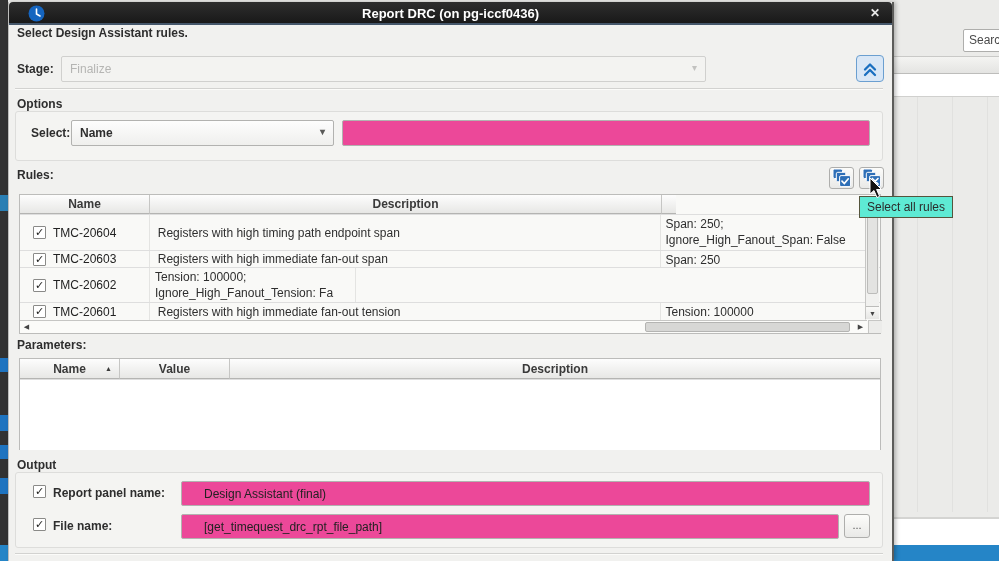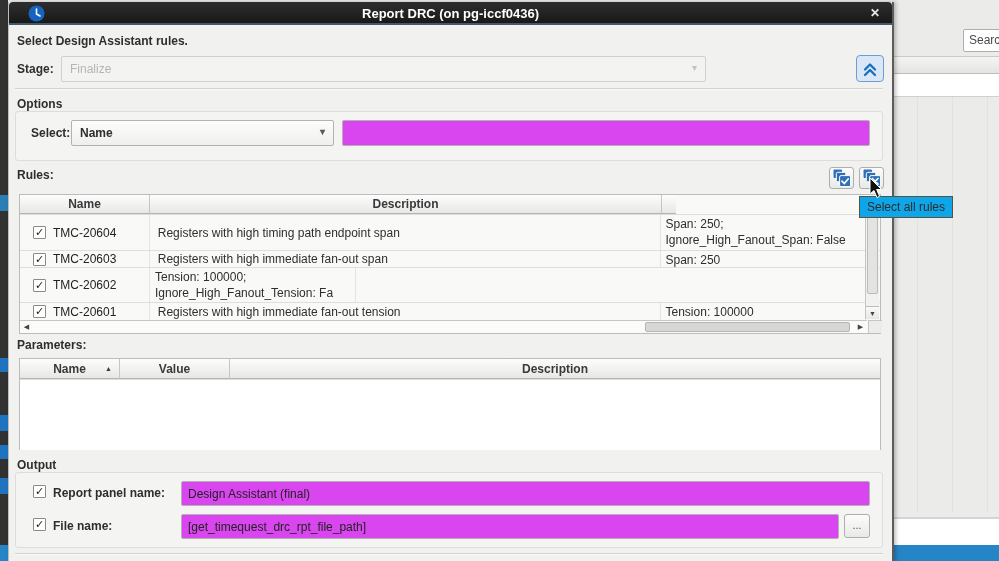--- a/index.html
+++ b/index.html
@@ -46,22 +46,22 @@
 
   .groupbox { position:absolute; left:6px; width:868px; background:#f4f4f2;
     border:1px solid #dddddb; border-radius:3px; }
 
   .combo { position:absolute; height:26px; background:linear-gradient(#fdfdfd,#efefed);
     border:1px solid #b2b2b0; border-radius:2px; padding:5px 22px 0 8px; }
   .combo .arrow { position:absolute; right:8px; top:5px; color:#5a5a58; font-size:10px; }
   .combo.disabled { background:#f3f3f1; border-color:#d0d0ce; color:#b5b5b3; }
   .combo.disabled .arrow { color:#c2c2c0; }
 
-  .textbox { position:absolute; background:#d946ef; border:1px solid #b2b2b0; border-radius:2px;
-    font-family:"Liberation Sans", sans-serif; font-size:12px; color:#222; padding:0 6px; }
+  .textbox { position:absolute; background:#ec4899; border:1px solid #b2b2b0; border-radius:2px;
+    font-family:"Liberation Sans", sans-serif; font-size:12px; color:#222; padding:0 22px; }
   input.textbox { outline:none; }
 
   .iconbtn { position:absolute; width:25px; height:22px;
     background:linear-gradient(#fcfcfa,#e9e9e7); border:1px solid #aeaeac; border-radius:3px;
     display:flex; align-items:center; justify-content:center; cursor:default; }
 
   .collapse-btn { position:absolute; left:847px; top:53px; width:28px; height:27px;
     background:#d9e7f6; border:1px solid #6b9fd0; border-radius:4px;
     display:flex; align-items:center; justify-content:center; }
 
@@ -109,21 +109,21 @@
   .sort-arrow { position:absolute; right:7px; top:6px; font-size:7px; color:#3a3a3a; }
 
   
   .cbrow-label { position:absolute; font-weight:600; }
   .browse-btn { position:absolute; width:26px; height:24px;
     background:linear-gradient(#fcfcfa,#e9e9e7); border:1px solid #aeaeac; border-radius:3px;
     text-align:center; line-height:20px; color:#555; font-size:11px; }
 
   
   .tooltip { position:absolute; left:859px; top:196px; height:22px;
-    background:#0ea5e9; border:1px solid #55553d; color:#2c2c2c;
+    background:#5eead4; border:1px solid #55553d; color:#2c2c2c;
     padding:3px 7px 0 7px; white-space:nowrap; z-index:30; }
   .cursor { position:absolute; left:869px; top:178px; z-index:40; }
 </style>
 </head>
 <body>
 
 <div id="root">
 
   <div class="bg-toolbar"></div>
   <div class="bg-header-row"></div>
@@ -147,21 +147,21 @@
 
     <div class="titlebar">
       <svg class="titlebar-icon" viewBox="0 0 17 17">
         <circle cx="8.5" cy="8.5" r="8" fill="#1565c0"></circle>
         <path d="M8.5 4 L8.5 9 L12 11" stroke="#ffffff" stroke-width="1.6" fill="none" stroke-linecap="round"></path>
       </svg>
       <div class="titlebar-title">Report DRC (on pg-iccf0436)</div>
       <div class="titlebar-close">✕</div>
     </div>
 
-    <div class="label" style="left:8px; top:32px;">Select Design Assistant rules.</div>
+    <div class="label" style="left:8px; top:24px;">Select Design Assistant rules.</div>
 
     <div class="label" style="left:8px; top:60px;">Stage:</div>
     <div class="combo disabled" style="left:52px; top:54px; width:645px;">
       <span>Finalize</span>
       <span class="arrow">▾</span>
     </div>
     <div class="collapse-btn">
       <svg width="20" height="20" viewBox="0 0 20 20">
         <path d="M5 10.5 L10 5.5 L15 10.5" stroke="#1a6fc0" stroke-width="2.3" fill="none" stroke-linecap="round" stroke-linejoin="round"></path>
         <path d="M5 16 L10 11 L15 16" stroke="#1a6fc0" stroke-width="2.3" fill="none" stroke-linecap="round" stroke-linejoin="round"></path>

